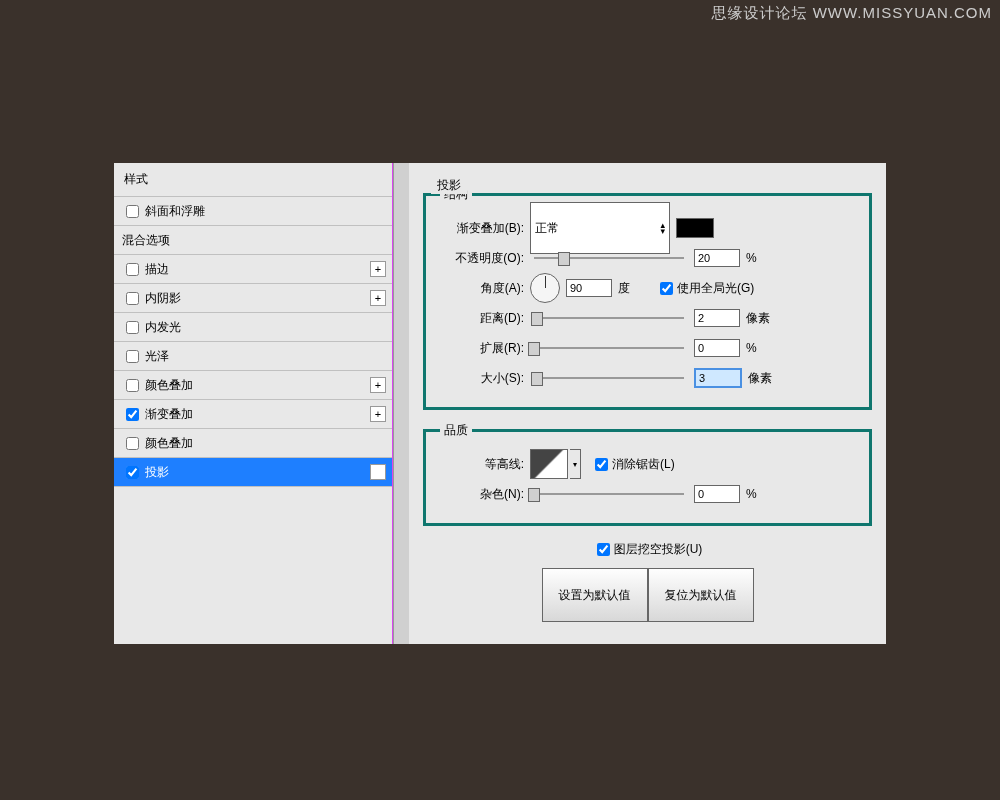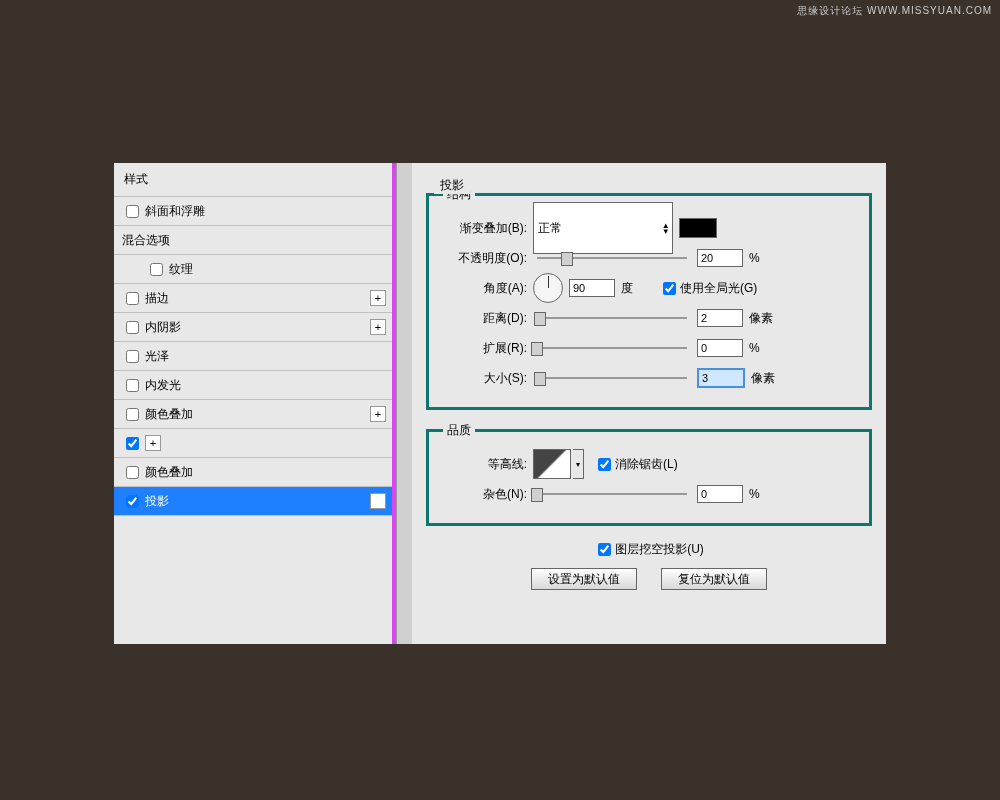--- a/index.html
+++ b/index.html
@@ -1,18 +1,18 @@
 <!DOCTYPE html>
 <html><head>
 <meta charset="utf-8">
 <style>
 body{margin:0;background:#3a312b;font-family:"Microsoft YaHei",Arial,sans-serif;font-size:12px;color:#000;width:1000px;height:800px;position:relative}
-.watermark{position:absolute;top:4px;right:8px;color:#ccc;font-size:10px;letter-spacing:1px}
+.watermark{position:absolute;top:4px;right:8px;color:#ccc;font-size:15px;letter-spacing:1px}
 .dialog{position:absolute;left:114px;top:163px;width:772px;height:481px;background:#e8e8e8;display:flex}
-.left-panel{width:278px;border-right:4px solid #d946ef;display:flex;flex-direction:column}
+.left-panel{width:278px;border-right:1px solid #d946ef;display:flex;flex-direction:column}
 .style-hdr{padding:8px 10px;border-bottom:1px solid #c0c0c0}
 .style-list{flex:1;overflow:hidden}
 .style-item{display:flex;align-items:center;height:28px;padding:0 6px 0 8px;border-bottom:1px solid #c0c0c0;cursor:pointer}
 .style-item.sub{padding-left:32px}
 .style-item.selected{background:#1e7fff;color:#fff}
 .style-item input[type=checkbox]{margin-right:6px}
 .style-item .lbl{flex:1}
 .plus{width:14px;height:14px;border:1px solid #999;background:#fff;display:flex;align-items:center;justify-content:center;font-size:11px;line-height:1}
 .right-panel{flex:1;padding:6px 14px 10px 14px}
 .tab-label{display:inline-block;background:#e8e8e8;padding:0 6px;position:relative;top:8px;left:8px;z-index:2}
@@ -26,69 +26,66 @@
 .slider-track{flex:1;height:2px;background:#999;position:relative;margin:0 10px 0 4px;max-width:150px}
 .slider-thumb{position:absolute;top:-5px;width:10px;height:12px;background:#d0d0d0;border:1px solid #666;transform:translateX(-50%)}
 .num{width:38px;height:16px;border:1px solid #666;background:#fff;padding:0 3px;text-align:left;font-size:11px}
 .num.focus{border:2px solid #4a90e2;background:#cfe8ff}
 .unit{margin-left:6px;width:30px}
 .angle-dial{width:28px;height:28px;border:1px solid #666;border-radius:50%;background:#f5f5f5;position:relative;margin-right:6px}
 .angle-dial::after{content:"";position:absolute;width:1px;height:12px;background:#333;left:50%;top:2px;transform-origin:bottom center}
 .chk{margin-right:4px}
 .contour-sw{width:36px;height:28px;border:1px solid #666;background:linear-gradient(135deg,#444 0%,#444 48%,#fff 52%,#fff 100%);margin-right:2px}
 .contour-dd{width:10px;height:28px;border:1px solid #666;border-left:none;display:flex;align-items:center;justify-content:center;font-size:8px;margin-right:10px}
-.btn{height:20px;border:1px solid #666;background:linear-gradient(#fefefe,#d8d8d8);padding:0 16px;display:flex;align-items:center;margin:0 12px;cursor:pointer}
+.btn{height:20px;border:1px solid #666;background:linear-gradient(#fefefe,#d8d8d8);padding:16px 16px;display:flex;align-items:center;margin:0 0;cursor:pointer}
 .btn-row{display:flex;justify-content:center;margin-top:4px}
 .vscroll{width:15px;background:#d0d0d0;border-left:1px solid #999}
 </style>
 </head>
 <body>
 
 <div class="watermark">思缘设计论坛  WWW.MISSYUAN.COM</div>
 
 <div class="dialog">
   <div class="left-panel">
     <div class="style-hdr">样式</div>
     <div class="style-list" id="styleList">
         <div class="style-item">
           <input type="checkbox" style="">
           <span class="lbl">斜面和浮雕</span>
         </div>
         <div class="style-item">
           <span class="lbl">混合选项</span>
         </div>
-        <div class="style-item sub">
-          <input type="checkbox" style="">
-          <span class="lbl">纹理</span>
-        </div>
         <div class="style-item">
           <input type="checkbox" style="">
           <span class="lbl">描边</span>
           <span class="plus">+</span>
         </div>
         <div class="style-item">
           <input type="checkbox" style="">
           <span class="lbl">内阴影</span>
           <span class="plus">+</span>
         </div>
         <div class="style-item">
           <input type="checkbox" style="">
-          <span class="lbl">光泽</span>
+          <span class="lbl">内发光</span>
         </div>
         <div class="style-item">
           <input type="checkbox" style="">
-          <span class="lbl">内发光</span>
+          <span class="lbl">光泽</span>
         </div>
         <div class="style-item">
           <input type="checkbox" style="">
           <span class="lbl">颜色叠加</span>
           <span class="plus">+</span>
         </div>
         <div class="style-item">
           <input type="checkbox" checked="" style="">
+          <span class="lbl">渐变叠加</span>
           <span class="plus">+</span>
         </div>
         <div class="style-item">
           <input type="checkbox" style="">
           <span class="lbl">颜色叠加</span>
         </div>
         <div class="style-item selected">
           <input type="checkbox" checked="" style="">
           <span class="lbl">投影</span>
           <span class="plus">+</span>

